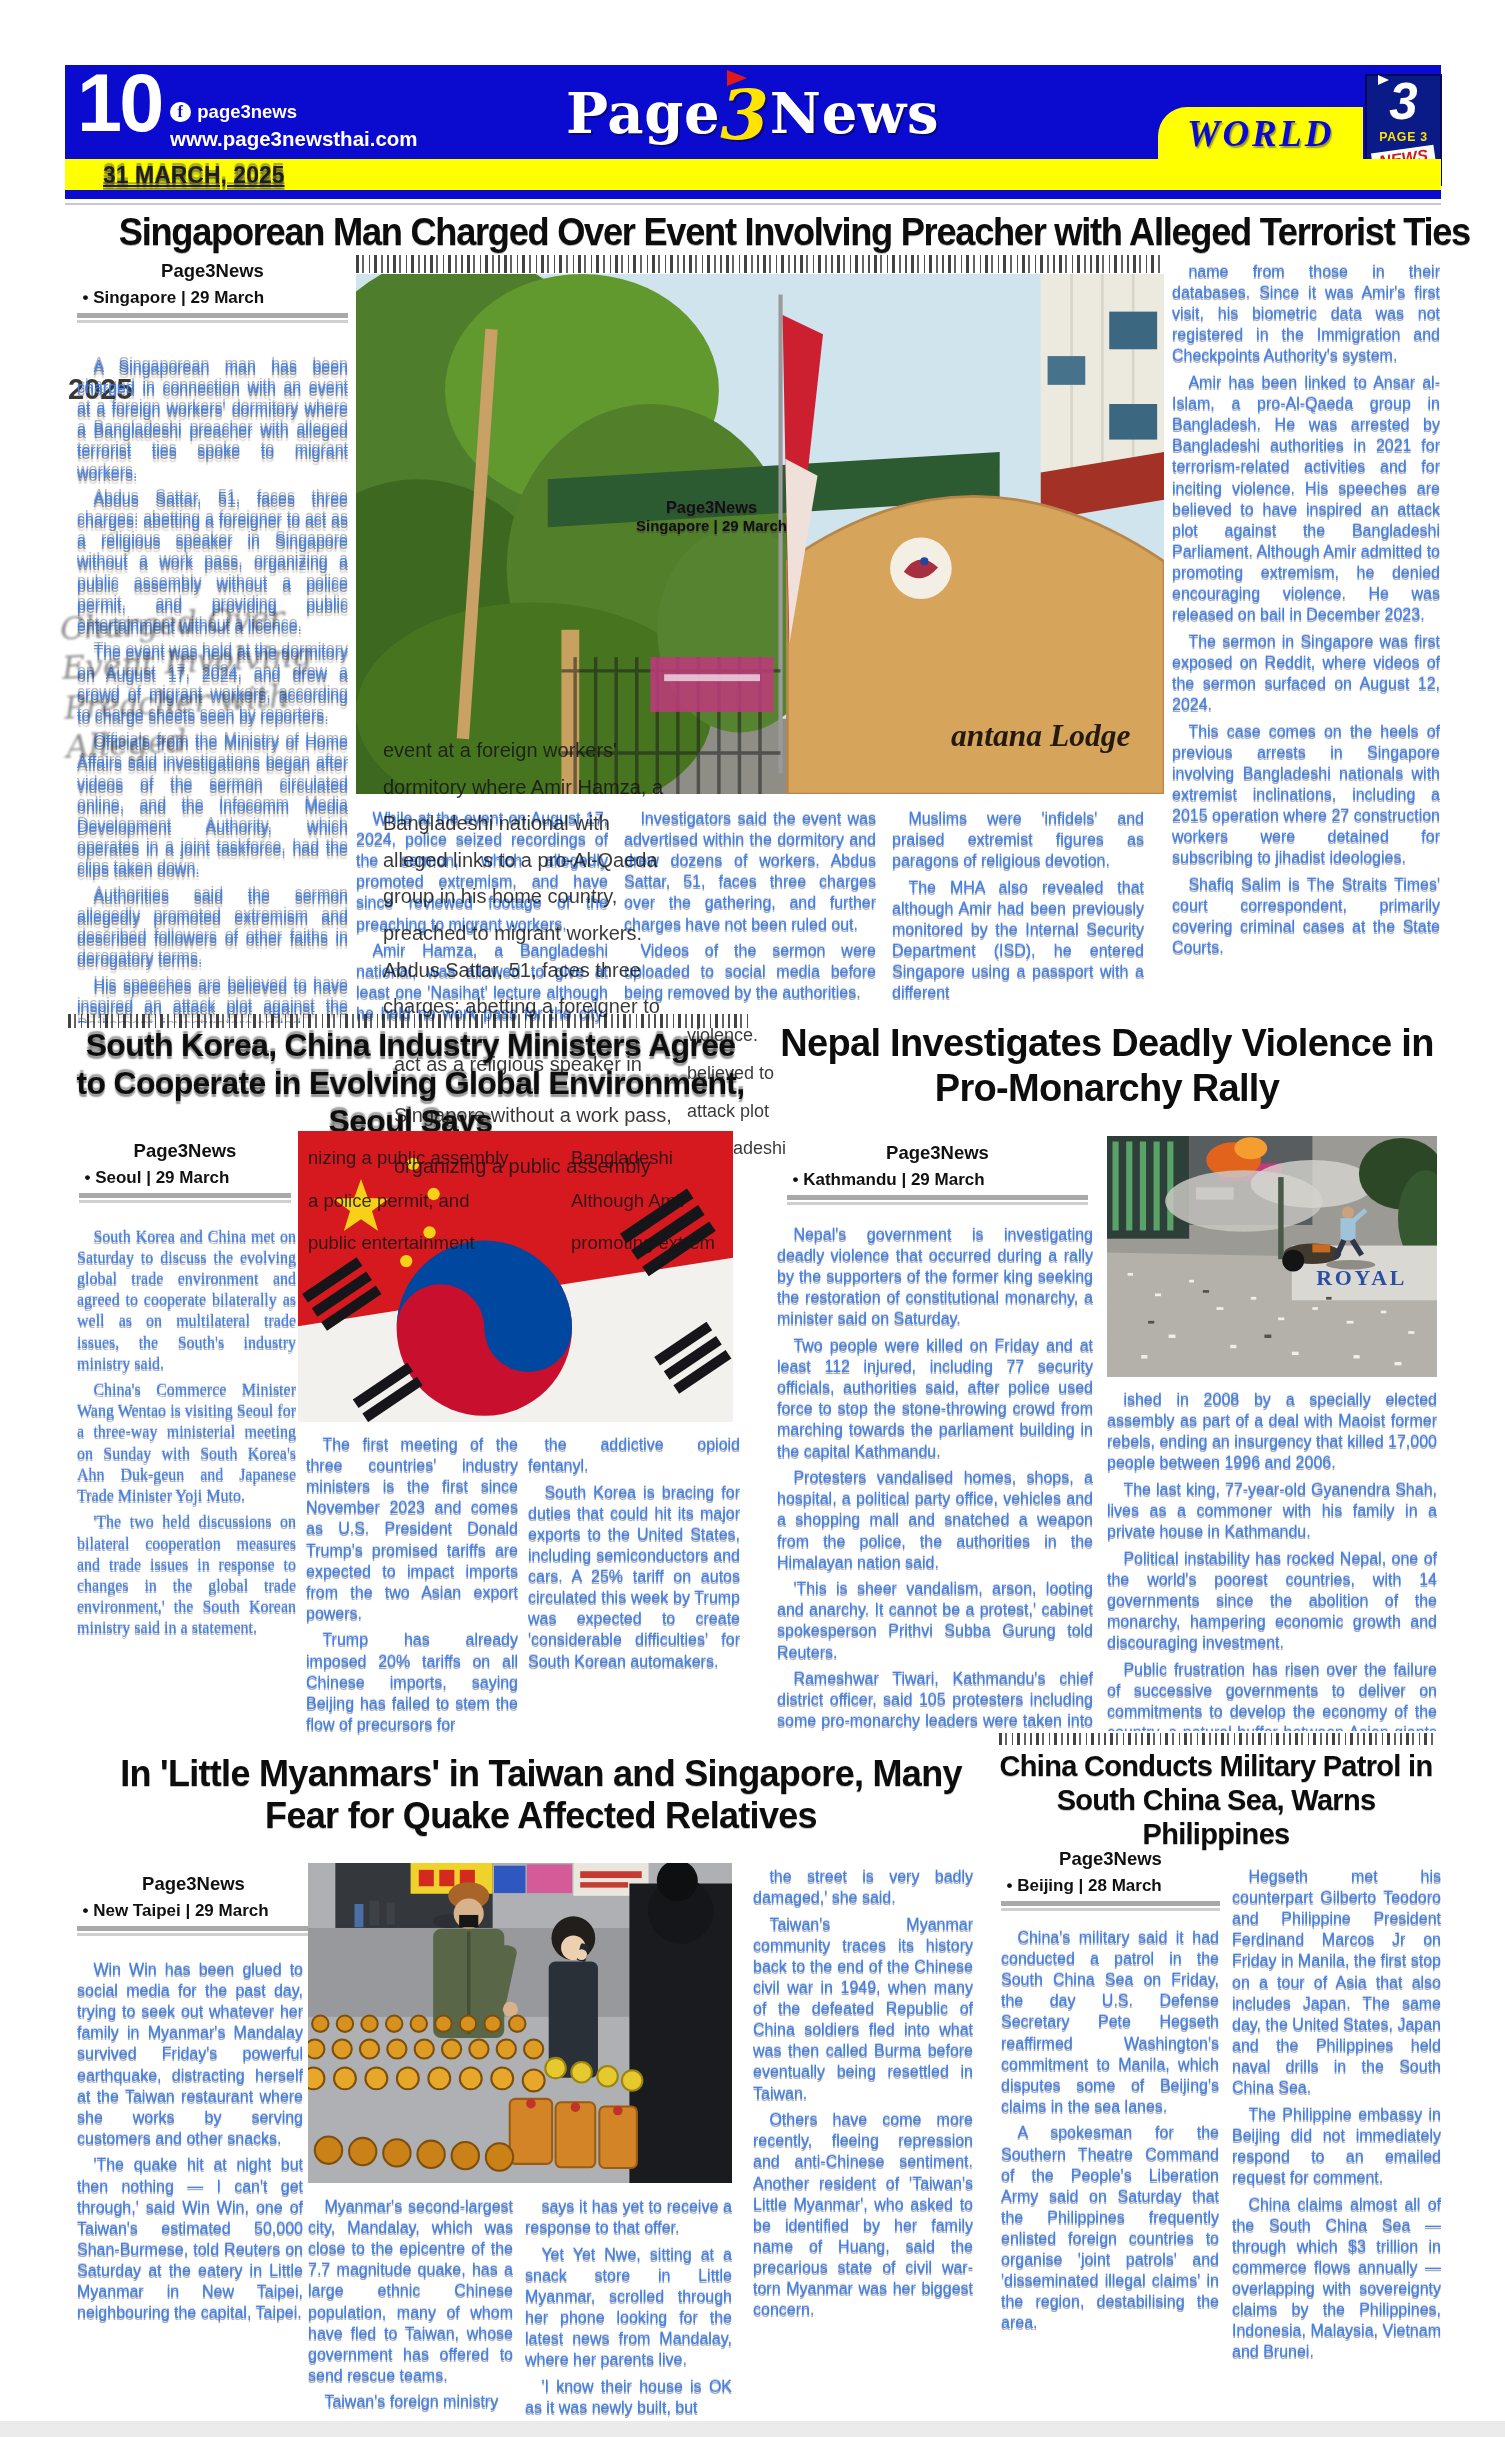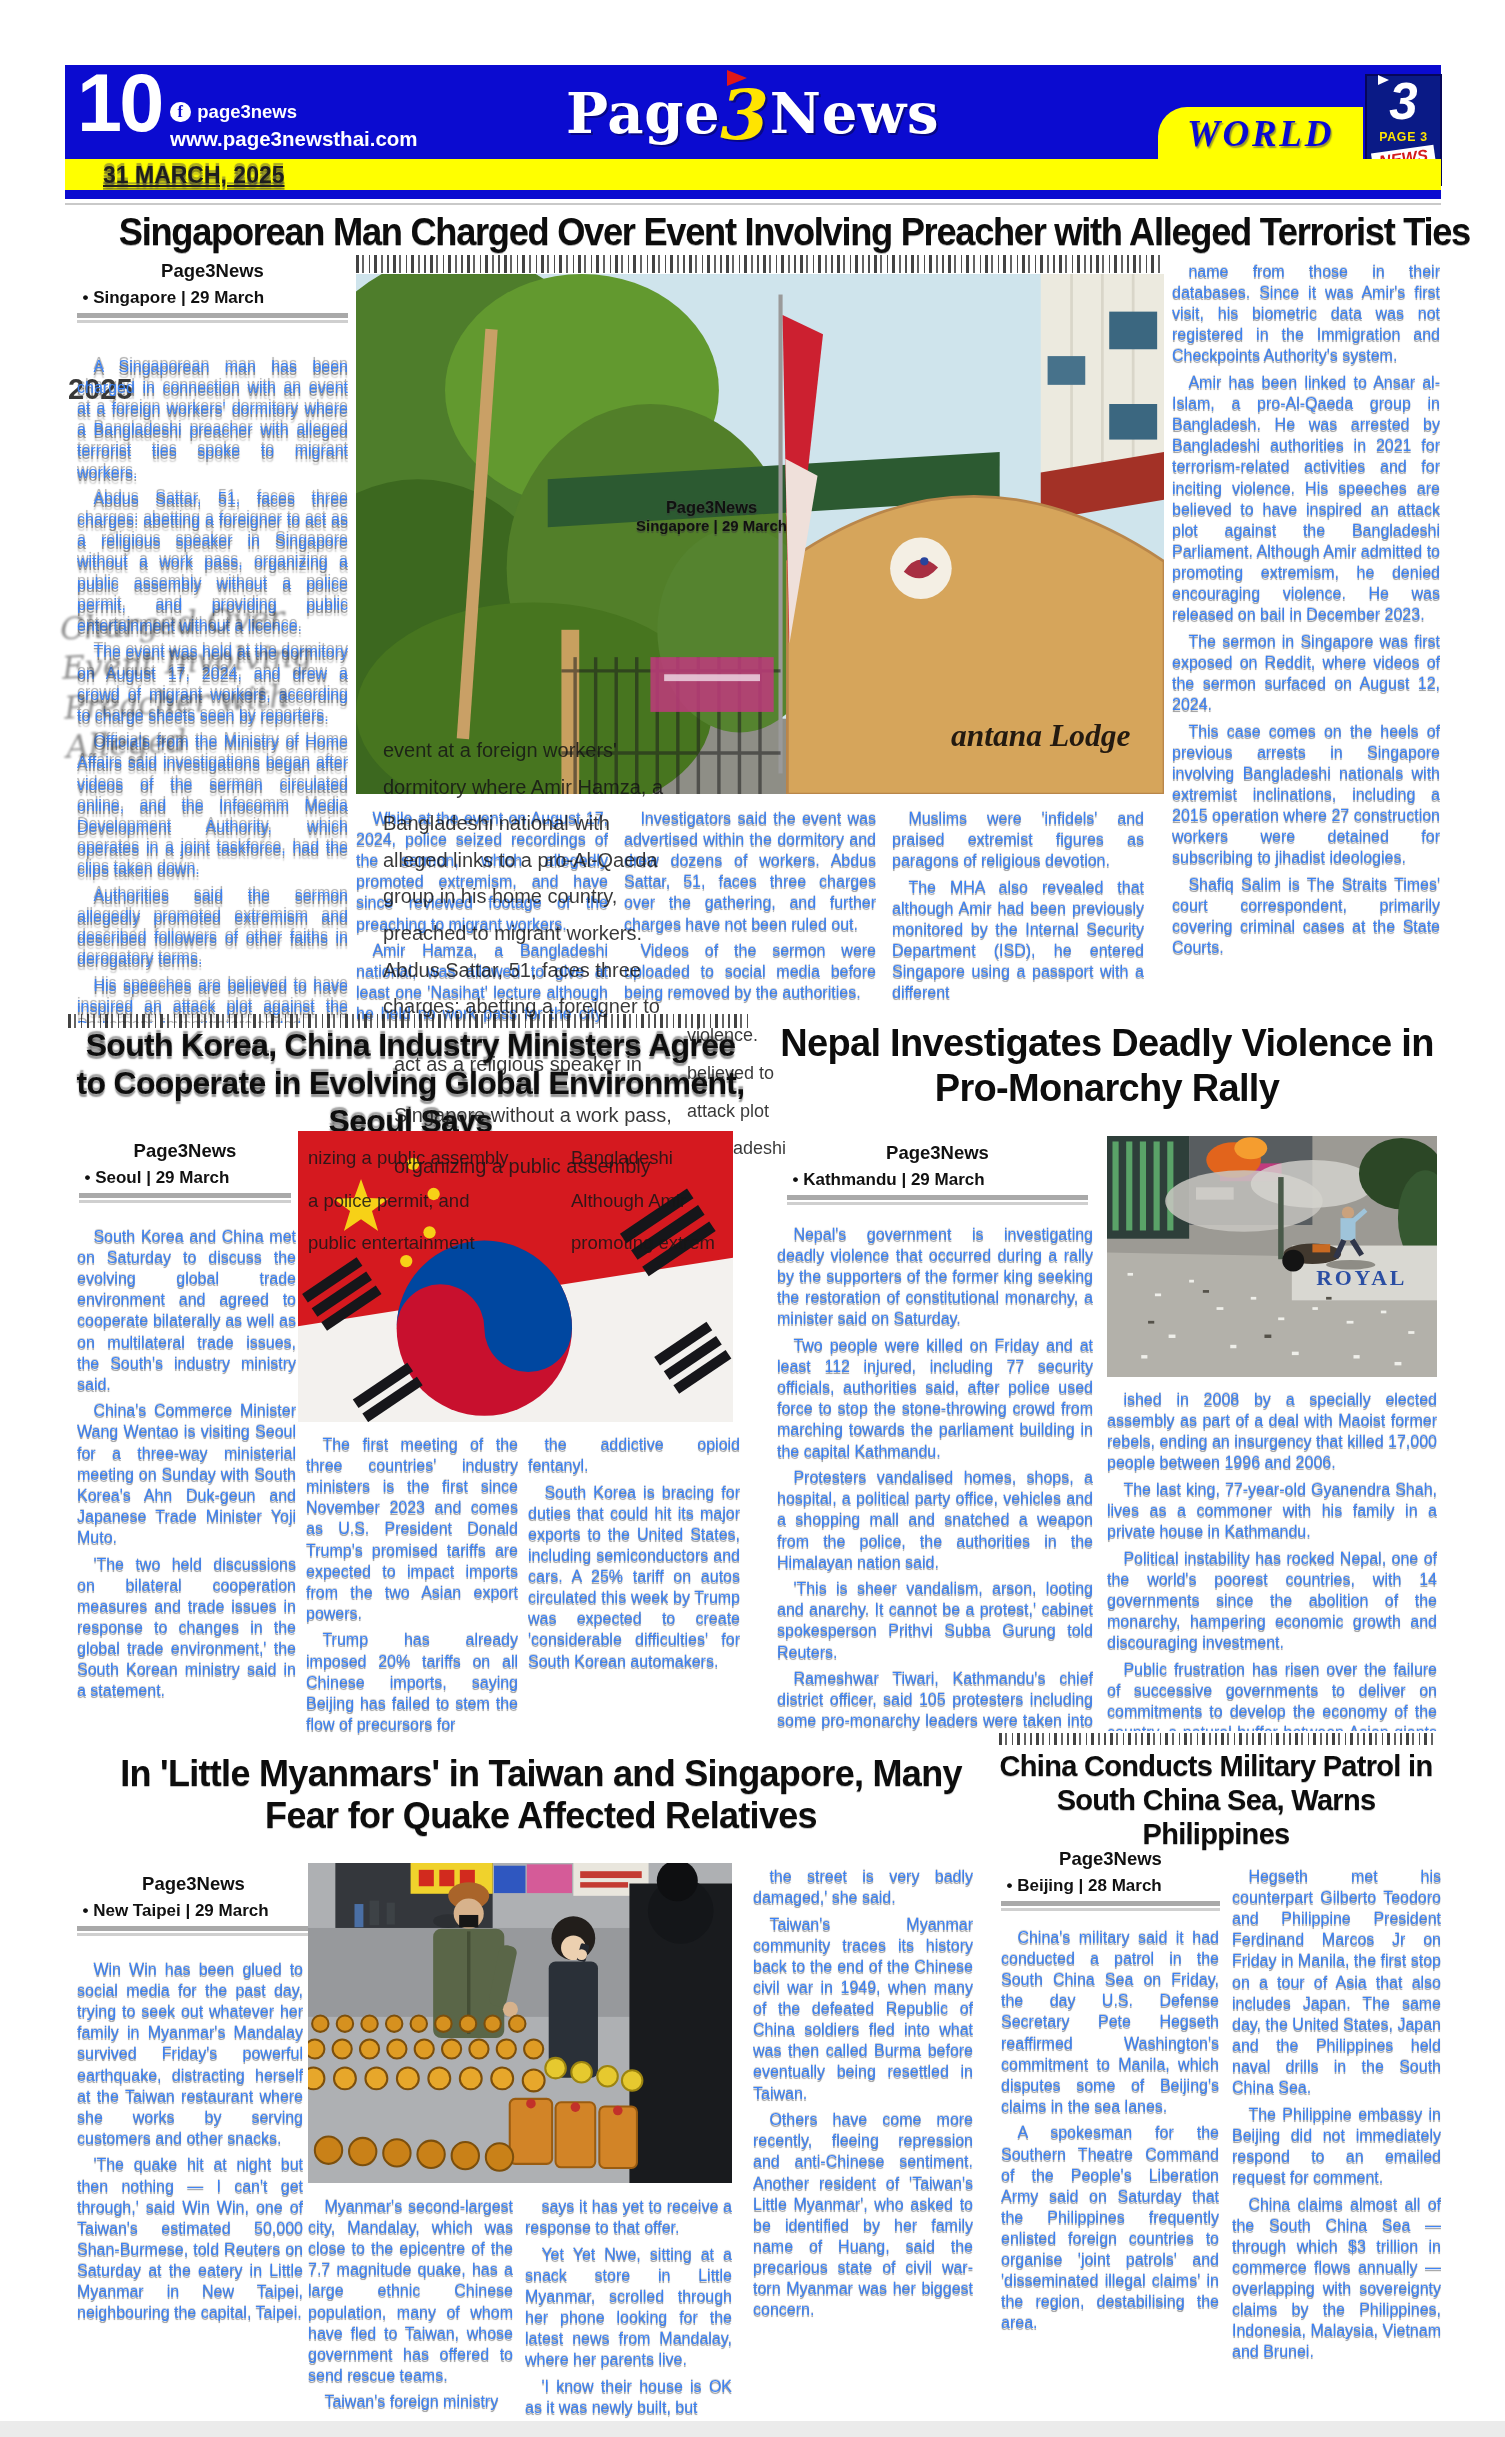--- a/index.html
+++ b/index.html
@@ -261,21 +261,21 @@
       <p>nizing a public assembly</p>
       <p>a police permit, and</p>
       <p>public entertainment</p>
     </div>
   <div class="abs ghost" style="left:571px;top:1137px;width:164px;font-size:18.5px;line-height:2.3;">
       <p>Bangladeshi</p>
       <p>Although Amir</p>
       <p>promoting extrem</p>
     </div>
 
-  <div class="abs col gb" style="left:77px;top:1226px;width:219px;height:524px;">
+  <div class="abs col gb" style="left:77px;top:1226px;width:219px;height:524px;font-family:Liberation Serif, serif;">
       <p>South Korea and China met on Saturday to discuss the evolving global trade environment and agreed to cooperate bilaterally as well as on multilateral trade issues, the South's industry ministry said.</p>
       <p>China's Commerce Minister Wang Wentao is visiting Seoul for a three-way ministerial meeting on Sunday with South Korea's Ahn Duk-geun and Japanese Trade Minister Yoji Muto.</p>
       <p>'The two held discussions on bilateral cooperation measures and trade issues in response to changes in the global trade environment,' the South Korean ministry said in a statement.</p>
     </div>
   <div class="abs col gb" style="left:306px;top:1434px;width:212px;height:316px;">
       <p>The first meeting of the three countries' industry ministers is the first since November 2023 and comes as U.S. President Donald Trump's promised tariffs are expected to impact imports from the two Asian export powers.</p>
       <p>Trump has already imposed 20% tariffs on all Chinese imports, saying Beijing has failed to stem the flow of precursors for</p>
     </div>
   <div class="abs col gb" style="left:528px;top:1434px;width:212px;height:316px;">
       <p>the addictive opioid fentanyl.</p>

